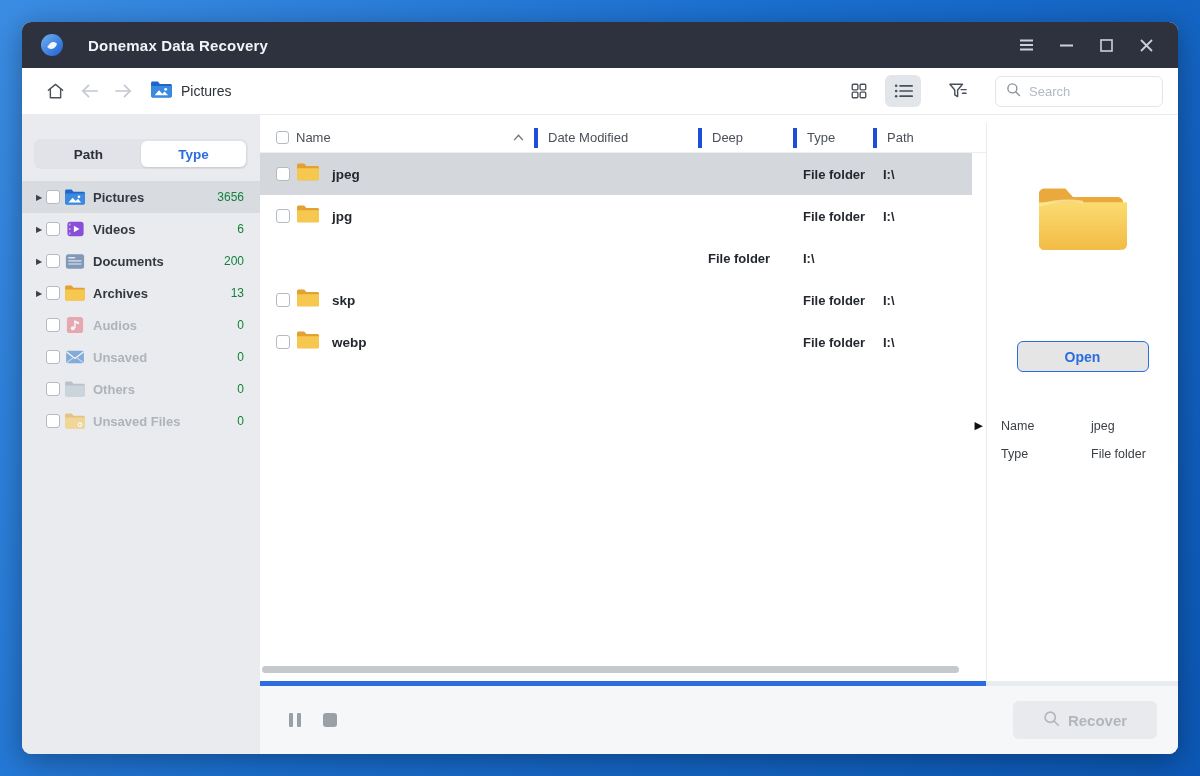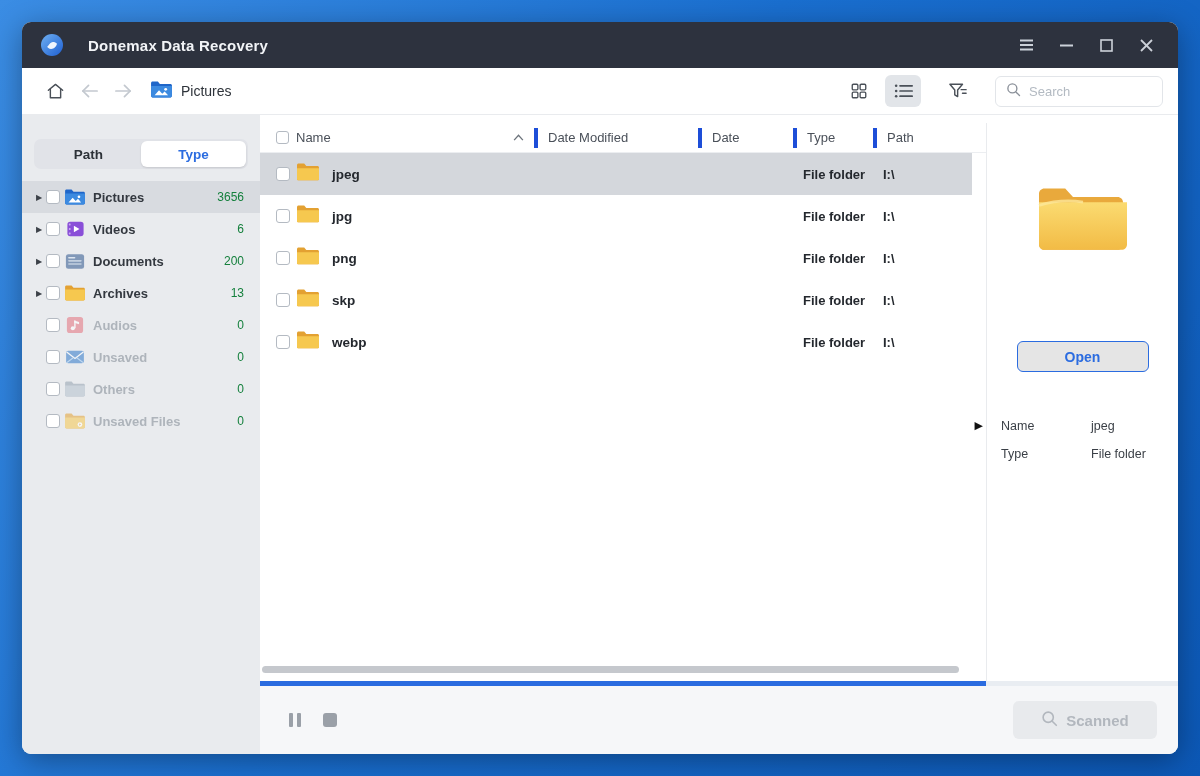--- a/index.html
+++ b/index.html
@@ -346,21 +346,21 @@
               <div class="hcell hcell-name">
                 <span class="cb" style="width:13px;height:13px;flex:0 0 13px;"></span>
                 <span>Name</span>
                 <span class="sort">
                   <svg width="11" height="7" viewBox="0 0 12 8" fill="none" stroke="#6c737b" stroke-width="1.5">
                       <path d="M1 7l5-5.5L11 7"></path>
                     </svg>
                 </span>
               </div>
               <div class="hcell">Date Modified</div>
-              <div class="hcell">Date</div>
+              <div class="hcell">Deep</div>
               <div class="hcell">Type</div>
               <div class="hcell">Path</div>
             </div>
 
             <div>
               <div class="list-grid row selected">
                 <div class="cell-name">
                     <span class="cb"></span>
                   <span><svg width="24" height="20" viewBox="0 0 24 20">
                         <path d="M1 3.2C1 2.3 1.7 1.6 2.6 1.6h5.6l2.1 2.5h11.1c.9 0 1.6.7 1.6 1.6v11c0 .9-.7 1.6-1.6 1.6H2.6c-.9 0-1.6-.7-1.6-1.6z" fill="#e3a132"></path>
@@ -381,28 +381,20 @@
                         <path d="M1 6.2h22v10.5c0 .9-.7 1.6-1.6 1.6H2.6c-.9 0-1.6-.7-1.6-1.6z" fill="#f6c84f"></path>
                       </svg></span>
                   <span class="row-name">jpg</span>
                   </div>
                 <div class="cell-empty"></div>
                 <div class="cell-empty"></div>
                 <div class="cell-text">File folder</div>
                 <div class="cell-text">I:\</div>
               </div>
               <div class="list-grid row">
-                <div class="cell-name">
-                    <span class="cb"></span>
-                  <span><svg width="24" height="20" viewBox="0 0 24 20">
-                        <path d="M1 3.2C1 2.3 1.7 1.6 2.6 1.6h5.6l2.1 2.5h11.1c.9 0 1.6.7 1.6 1.6v11c0 .9-.7 1.6-1.6 1.6H2.6c-.9 0-1.6-.7-1.6-1.6z" fill="#e3a132"></path>
-                        <path d="M1 6.2h22v10.5c0 .9-.7 1.6-1.6 1.6H2.6c-.9 0-1.6-.7-1.6-1.6z" fill="#f6c84f"></path>
-                      </svg></span>
-                  <span class="row-name">png</span>
-                  </div>
                 <div class="cell-empty"></div>
                 <div class="cell-empty"></div>
                 <div class="cell-text">File folder</div>
                 <div class="cell-text">I:\</div>
               </div>
               <div class="list-grid row">
                 <div class="cell-name">
                     <span class="cb"></span>
                   <span><svg width="24" height="20" viewBox="0 0 24 20">
                         <path d="M1 3.2C1 2.3 1.7 1.6 2.6 1.6h5.6l2.1 2.5h11.1c.9 0 1.6.7 1.6 1.6v11c0 .9-.7 1.6-1.6 1.6H2.6c-.9 0-1.6-.7-1.6-1.6z" fill="#e3a132"></path>
@@ -475,19 +467,19 @@
           <span class="ctl-btn stop-icon">
               <i></i>
             </span>
           <div class="recover-btn">
             <span>
               <svg width="17" height="17" viewBox="0 0 20 20" fill="none" stroke="#b2b7be" stroke-width="1.9" stroke-linecap="round">
                   <circle cx="8.5" cy="8.5" r="6"></circle>
                   <line x1="13.2" y1="13.2" x2="18" y2="18"></line>
                 </svg>
             </span>
-            <span>Scanned</span>
+            <span>Recover</span>
           </div>
         </div>
       </div>
     </div>
   </div>
 </div>
 
 </body></html>

